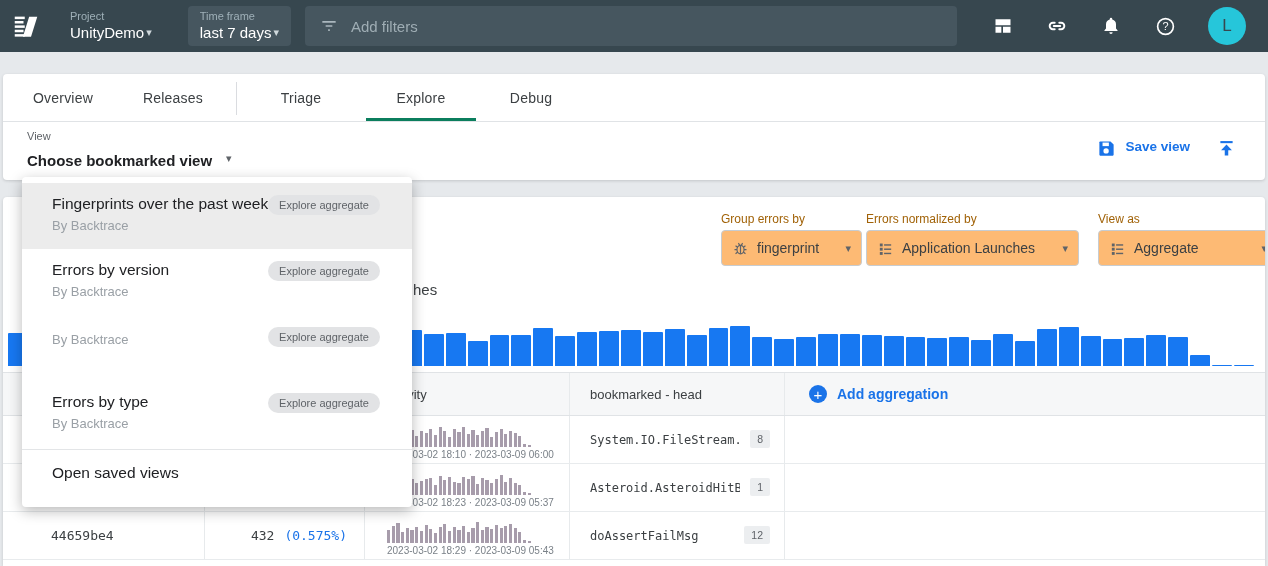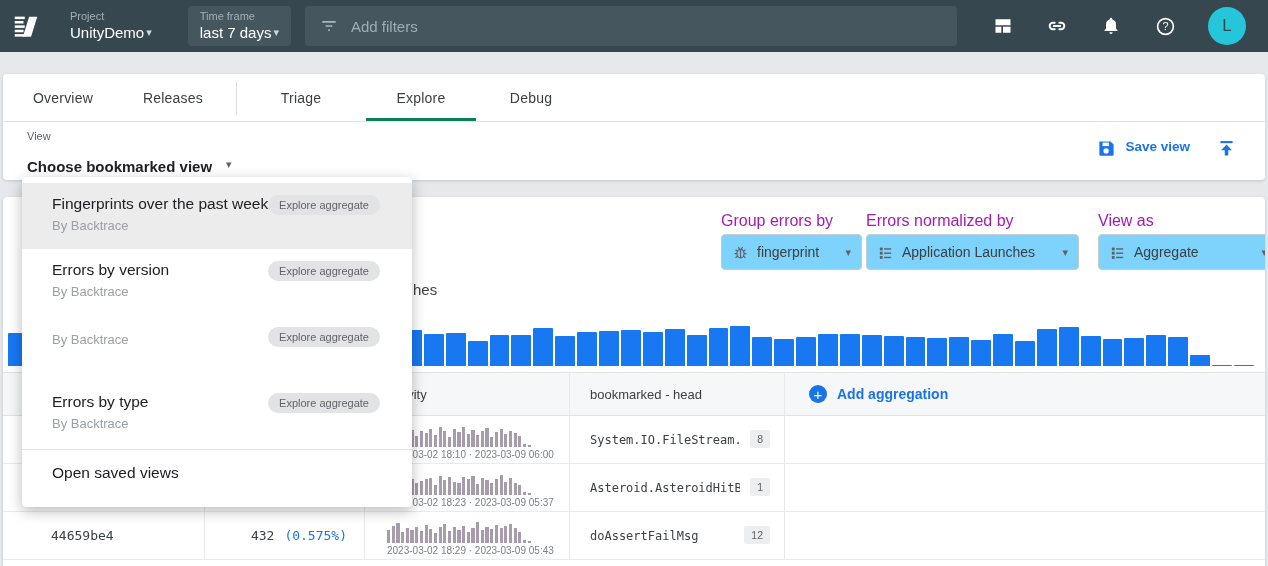--- a/index.html
+++ b/index.html
@@ -51,31 +51,31 @@
   .tabs { height:48px; border-bottom:1px solid #e0e3e6; display:flex; align-items:stretch; padding-left:5px; }
   .tab { width:110px; display:flex; align-items:center; justify-content:center;
          font-size:14px; color:#3c4043; cursor:pointer; position:relative; letter-spacing:.2px; }
   .tab-divider { width:1px; background:#dadce0; margin:8px 0 6px 8px; }
   .tab.sep-after { margin-right:10px; }
   .tab.active::after { content:""; position:absolute; left:0; right:0; bottom:0; height:3px; background:var(--green,#0b7e5d); }
 
   
   .view-row { height:57px; position:relative; padding:8px 0 16px 24px; }
   .view-label { font-size:11px; color:#5f6368; }
-  .view-select { margin-top:16px; display:flex; gap:14px; cursor:pointer; }
+  .view-select { margin-top:10px; display:flex; gap:14px; cursor:pointer; }
   .view-select .vs-text { font-size:15px; font-weight:700; color:#202124; }
   .view-actions { position:absolute; right:28px; top:16px; display:flex; align-items:center; gap:16px; }
   .save-view { display:flex; gap:9px; cursor:pointer; }
   .save-view span { color:var(--blue,#1a73e8); font-size:13.5px; font-weight:700; }
   .pin-top { cursor:pointer; margin-left:10px; display:flex; }
 
   
   .control-group { position:absolute; }
-  .ctl-label { font-size:16px; color:#a21caf; margin-bottom:4px; }
-  .ctl-box { height:36px; border:1px solid #c7ccd1; border-radius:4px; background:#7dd3fc;
+  .ctl-label { font-size:12px; color:#a16207; margin-bottom:4px; }
+  .ctl-box { height:36px; border:1px solid #c7ccd1; border-radius:4px; background:#fdba74;
              display:flex; align-items:center; padding:0 10px; gap:8px; cursor:pointer; }
   .ctl-value { font-size:14px; color:#3c4043; flex:1; white-space:nowrap; }
 
   .chart-title-frag { position:absolute; left:410px; top:84px; font-size:15px; color:#3c4043; }
 
   
   .main-chart { position:absolute; left:5px; top:121px; width:1246px; height:48px;
                 display:flex; align-items:flex-end; gap:2px; }
   .main-chart .bar { flex:1; background:var(--bar-blue,#1778f2); border-radius:1px 1px 0 0; }
 

